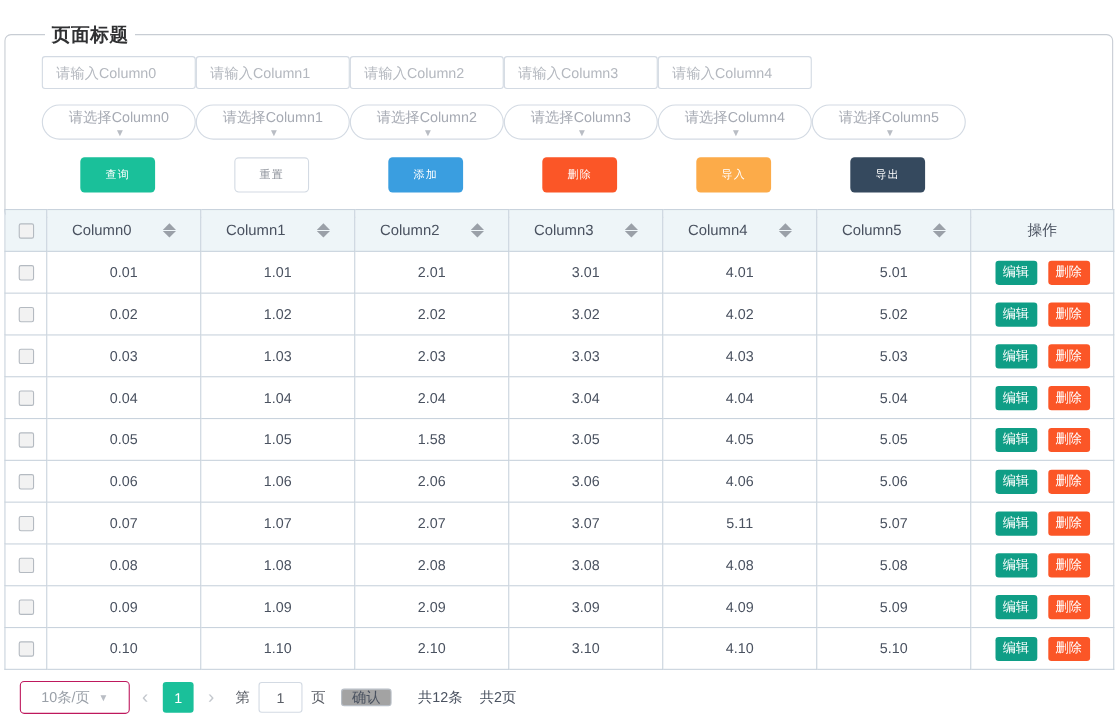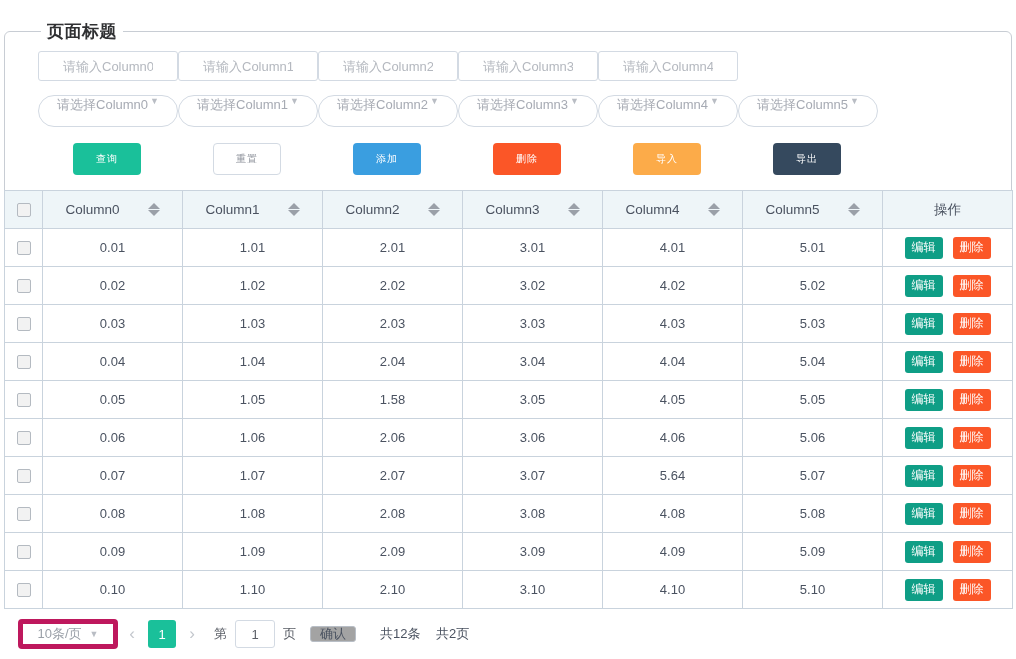--- a/index.html
+++ b/index.html
@@ -45,38 +45,40 @@
 
   .cell { width: 140px; flex: 0 0 140px; }
 
   .text-input {
     width: 140px; height: 30px;
     border: 1px solid #d3dae3;
     border-radius: 3px;
     background: #fff;
     font-size: 13px;
     color: #a6aab3;
-    padding: 0 24px;
+    padding: 0 12px;
     font-family: "Liberation Sans", "DejaVu Sans", sans-serif;
     outline: none;
     line-height: 28px;
   }
   .text-input::placeholder { color: #b4b8bf; opacity: 1; }
 
   .select-box {
     width: 140px; height: 32px;
     border: 1px solid #d3dae3;
     border-radius: 16px;
     background: #fff;
     font-size: 13px;
     color: #a6aab3;
     display: flex;
+    align-items: center;
     justify-content: center;
     cursor: pointer;
     user-select: none;
+    flex-direction: column;
   }
   .select-box .caret {
     margin-left: 2px;
     font-size: 9px;
     color: #b9bdc4;
     line-height: 1;
     transform: translateY(1px);
   }
 
   .btn {
@@ -184,21 +186,21 @@
     width: 1008px; height: 44px;
     display: flex;
     align-items: center;
     padding-left: 14px;
     gap: 0;
     font-size: 13px;
     color: #5a5e66;
   }
   .page-size {
     width: 100px; height: 30px;
-    border: 5px solid #be185d;
+    border: 1px solid #be185d;
     border-radius: 4px;
     background: #fff;
     display: flex;
     align-items: center;
     justify-content: center;
     gap: 8px;
     color: #9aa0a8;
     cursor: pointer;
     user-select: none;
   }
@@ -505,21 +507,21 @@
                 <button class="mini-btn mini-del">删除</button>
               </div>
             </td>
           </tr>
           <tr>
             <td><span class="cbx"></span></td>
             <td>0.07</td>
             <td>1.07</td>
             <td>2.07</td>
             <td>3.07</td>
-            <td>5.64</td>
+            <td>5.11</td>
             <td>5.07</td>
             <td>
               <div class="act-cell">
                 <button class="mini-btn mini-edit">编辑</button>
                 <button class="mini-btn mini-del">删除</button>
               </div>
             </td>
           </tr>
           <tr>
             <td><span class="cbx"></span></td>

